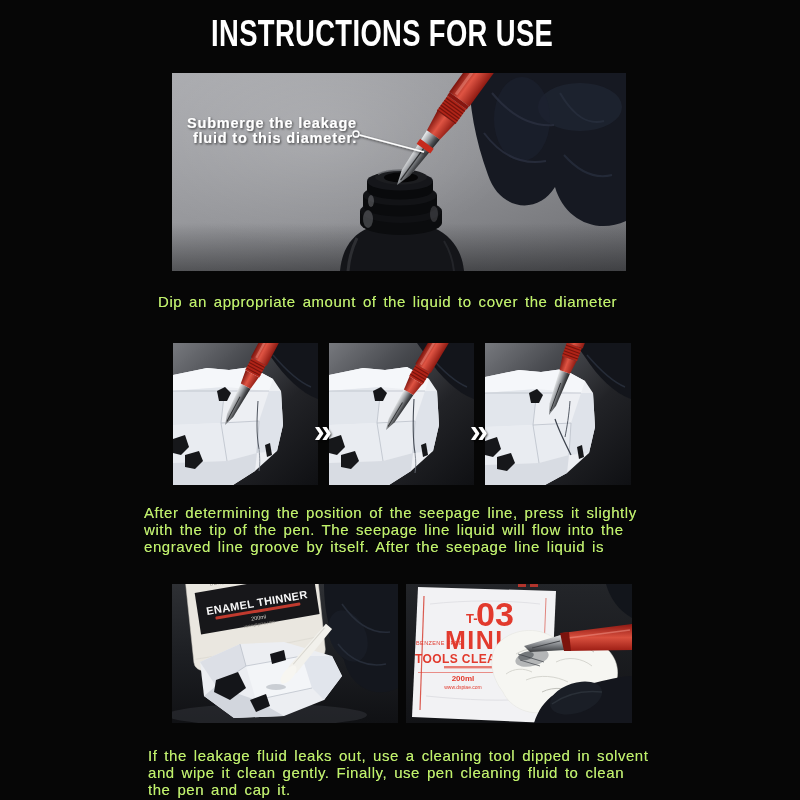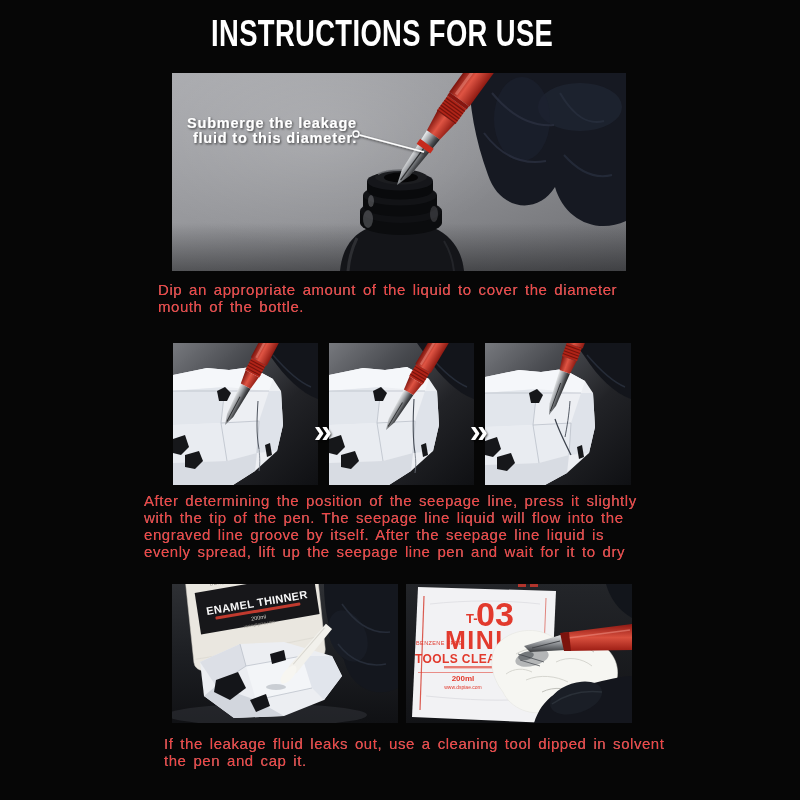--- a/index.html
+++ b/index.html
@@ -2,22 +2,22 @@
 <html><head>
 <meta charset="utf-8">
 <style>
   html,body{margin:0;padding:0;background:#060606;}
   #page{position:relative;width:764px;height:800px;background:#060606;overflow:hidden;
         font-family:"Liberation Sans",sans-serif;}
   .abs{position:absolute;}
   .title{left:0;right:0;top:13px;text-align:center;color:#ffffff;font-weight:700;
          font-size:37px;letter-spacing:.5px;white-space:nowrap;}
   .title-inner{display:inline-block;transform:scaleX(.74);transform-origin:center;}
-  .para{color:#ef4444;font-size:15px;line-height:17px;letter-spacing:.55px;word-spacing:2.2px;
-        white-space:nowrap;text-shadow:0 0 .6px rgba(245,245,245,.5);}
+  .para{color:#bef264;font-size:15px;line-height:17px;letter-spacing:.55px;word-spacing:2.2px;
+        white-space:nowrap;text-shadow:0 0 .6px rgba(245,245,245,.5);margin-top:12px;}
   .para span{display:block;}
   .photo{position:absolute;overflow:hidden;background:#101012;}
   .photo svg{display:block;}
   .arrow{position:absolute;color:#ffffff;font-weight:700;font-size:33px;
          transform:translate(-50%,-50%);text-shadow:1px 1px 2px rgba(0,0,0,.7);line-height:1;}
 </style>
 </head>
 <body>
 
 <div id="page">
@@ -116,21 +116,20 @@
         <text x="100" y="55" text-anchor="middle" font-size="14.5" font-weight="bold" fill="#ffffff" letter-spacing=".8">Submerge the leakage</text>
         <text x="103" y="70" text-anchor="middle" font-size="14.5" font-weight="bold" fill="#ffffff" letter-spacing=".8">fluid to this diameter.</text>
         <circle cx="184" cy="61" r="3" fill="none" stroke="#ffffff" stroke-width="1.3"></circle>
         <line x1="187.5" y1="62" x2="252" y2="79" stroke="#ffffff" stroke-width="1.4"></line>
       </g>
     </svg>
   </div>
 
   <div class="abs para" style="left:158px;top:281px;">
     <span>Dip an appropriate amount of the liquid to cover the diameter</span>
-    <span>mouth of the bottle.</span>
   </div>
 
   <svg width="0" height="0" style="position:absolute">
       <defs>
     <linearGradient id="bg2" x1="0" y1="0" x2="1" y2="1">
       <stop offset="0" stop-color="#77797e"></stop>
           <stop offset=".28" stop-color="#4a4c51"></stop>
       <stop offset=".6" stop-color="#222327"></stop>
           <stop offset="1" stop-color="#0f1013"></stop>
     </linearGradient>
@@ -271,21 +270,20 @@
     </svg>
   </div>
 
   <span class="arrow" style="left:323px;top:430px;">»</span>
   <span class="arrow" style="left:479px;top:430px;">»</span>
 
   <div class="abs para" style="left:144px;top:492px;">
     <span>After determining the position of the seepage line, press it slightly</span>
     <span>with the tip of the pen. The seepage line liquid will flow into the</span>
     <span>engraved line groove by itself. After the seepage line liquid is</span>
-    <span>evenly spread, lift up the seepage line pen and wait for it to dry</span>
   </div>
 
   <div class="photo" style="left:172px;top:584px;width:226px;height:139px;">
     <svg width="226" height="139" viewBox="0 0 226 139">
       <defs>
         <linearGradient id="bg3" x1="0" y1="0" x2="0" y2="1">
           <stop offset="0" stop-color="#2e3034"></stop>
             <stop offset=".5" stop-color="#1d1f23"></stop>
           <stop offset="1" stop-color="#101114"></stop>
         </linearGradient>
@@ -407,18 +405,19 @@
 
       <g>
         <path d="M200,0 H226 V34 C212,26 204,14 200,0 Z" fill="#12151b"></path>
         <path d="M128,139 C136,114 156,100 184,100 C200,96 216,92 226,92 V139 Z" fill="#14161d"></path>
         <ellipse cx="170" cy="114" rx="27" ry="15" transform="rotate(-18 170 114)" fill="#1a1e26"></ellipse>
         <path d="M146,120 C160,110 178,106 196,108" stroke="#2a3038" stroke-width="1.5" fill="none"></path>
       </g>
     </svg>
   </div>
 
-  <div class="abs para" style="left:164px;top:735px;">
+  <div class="abs para" style="left:148px;top:735px;">
     <span>If the leakage fluid leaks out, use a cleaning tool dipped in solvent</span>
+    <span>and wipe it clean gently. Finally, use pen cleaning fluid to clean</span>
     <span>the pen and cap it.</span>
   </div>
 
 </div>
 
 </body></html>

